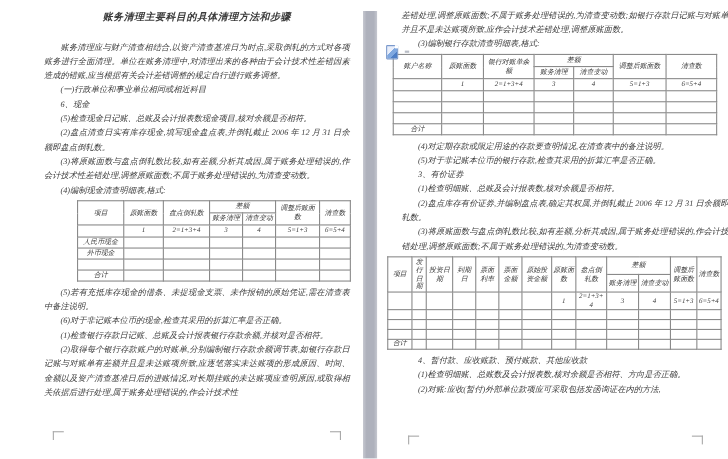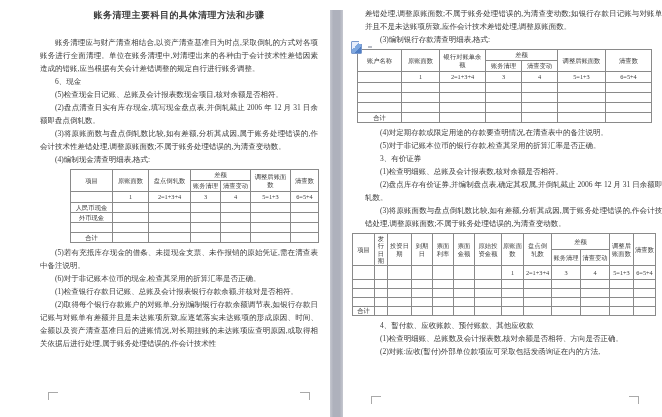--- a/index.html
+++ b/index.html
@@ -1,18 +1,18 @@
 <!DOCTYPE html>
 <html><head>
 <meta charset="utf-8">
 <style>
   html,body{margin:0;padding:0;background:#fff;}
   .screen{position:relative;width:662px;height:417px;background:#ffffff;overflow:hidden;
           font-family:"Liberation Serif","DejaVu Serif",serif;color:#3b3b3b;}
-  .page{position:absolute;top:0;height:417px;background:#fff;box-sizing:border-box;}
+  .page{position:absolute;top:0;height:417px;background:#fff;box-sizing:border-box;font-style:italic;}
   .page-left{left:0;width:330px;padding:6px 12px 0 40px;}
   .page-right{left:343px;width:364px;padding:7px 22px 16px 22px;}
   .divider{position:absolute;left:330px;top:10px;width:13px;height:407px;
            background:linear-gradient(to right,#c6c8d0,#aeb1bc 25%,#aeb1bc 75%,#c6c8d0);}
   .title{margin:3px 0 14px 0;font-size:9px;font-weight:bold;text-align:center;letter-spacing:.5px;}
   .p{margin:0;font-size:7.5px;line-height:13px;text-align:justify;text-indent:15px;}
   .cont{text-indent:0;}
   
   .t{border-collapse:collapse;table-layout:fixed;margin:3px 0;}
   .t td{border:1px solid #8a8a8a;font-size:6.3px;line-height:7.5px;padding:0 1px;
@@ -41,20 +41,21 @@
   .mark-tr{border-top:1px solid #a9a9a9;border-right:1px solid #a9a9a9;}
 </style>
 </head>
 <body>
 
 <div class="screen">
 
   <div class="page page-left">
     <h1 class="title">账务清理主要科目的具体清理方法和步骤</h1>
     <p class="p">账务清理应与财产清查相结合,以资产清查基准日为时点,采取倒轧的方式对各项账务进行全面清理。单位在账务清理中,对清理出来的各种由于会计技术性差错因素造成的错账,应当根据有关会计差错调整的规定自行进行账务调整。</p>
+    <p class="p">(一)行政单位和事业单位相同或相近科目</p>
     <p class="p">6、现金</p>
     <p class="p">(5)检查现金日记账、总账及会计报表数现金项目,核对余额是否相符。</p>
     <p class="p">(2)盘点清查日实有库存现金,填写现金盘点表,并倒轧截止 2006 年 12 月 31 日余额即盘点倒轧数。</p>
     <p class="p">(3)将原账面数与盘点倒轧数比较,如有差额,分析其成因,属于账务处理错误的,作会计技术性差错处理,调整原账面数;不属于账务处理错误的,为清查变动数。</p>
     <p class="p">(4)编制现金清查明细表,格式:</p>
 
     <table class="t t1">
       <colgroup>
           <col style="width:42px">
           <col style="width:36px">

